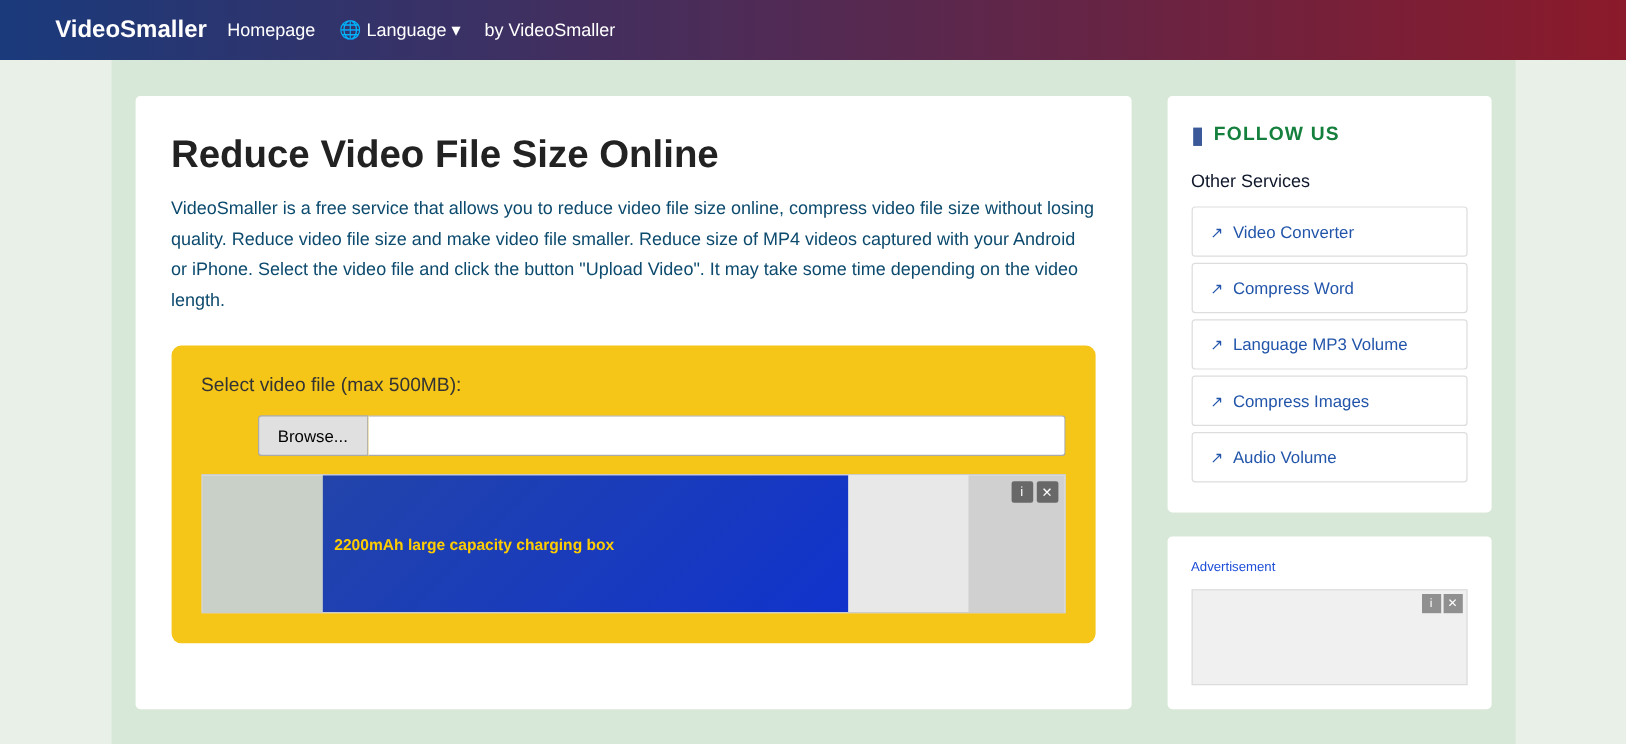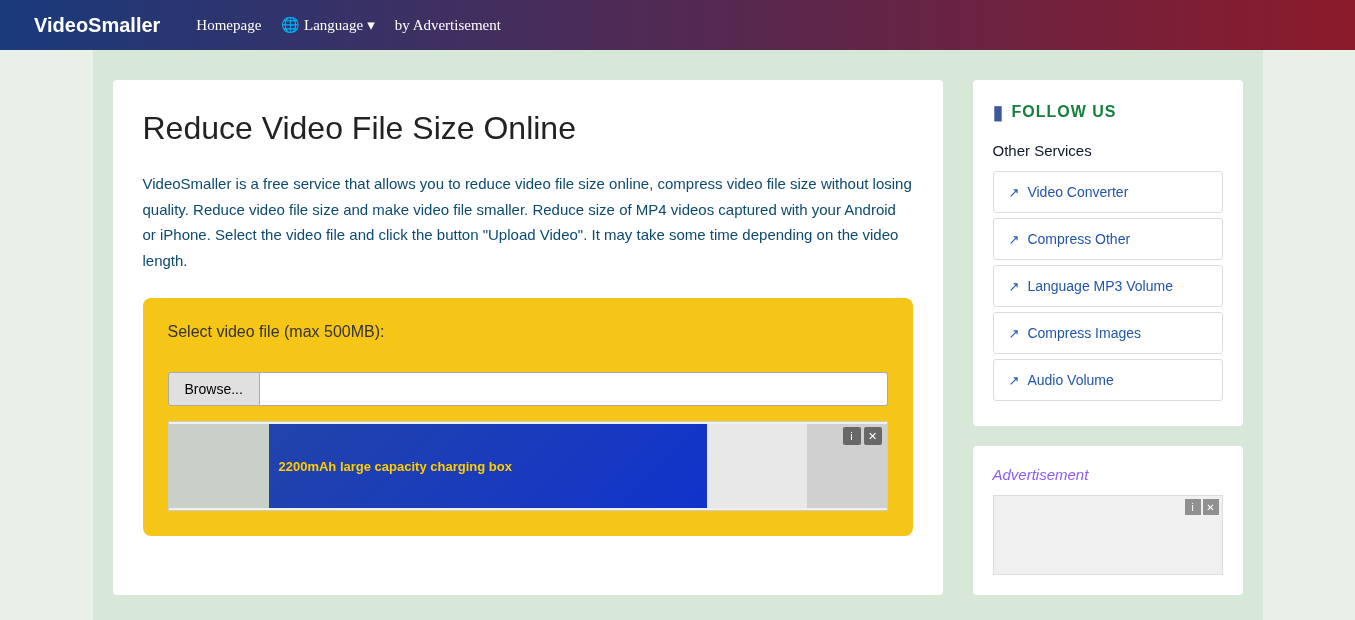--- a/index.html
+++ b/index.html
@@ -3,34 +3,33 @@
   <meta charset="utf-8">
   <style>
     * { margin: 0; padding: 0; box-sizing: border-box; }
     body { font-family: Arial, sans-serif; background: #e8f0e8; min-height: 620px; }
 
     
     .header {
       background: linear-gradient(to right, #1a3a7c, #8b1a2a);
       display: flex;
       align-items: center;
-      padding: 0 34px;
+      padding: 0 46px;
       height: 50px;
-      gap: 36px;
+      gap: 17px;
     }
     .header-brand {
       color: white;
       font-size: 20px;
       font-weight: bold;
     }
     .header-nav {
       display: flex;
       align-items: center;
       gap: 20px;
-      font-family: Liberation Serif, serif;
     }
     .header-nav a {
       color: white;
       text-decoration: none;
       font-size: 15px;
     }
     .header-nav .lang-btn {
       display: flex;
       align-items: center;
       gap: 4px;
@@ -52,46 +51,47 @@
 
     
     .main-content {
       flex: 1;
       background: white;
       padding: 30px;
       border-radius: 4px;
     }
     .page-title {
       font-size: 32px;
-      font-weight: normal;
+      font-weight: bold;
       color: #222;
-      margin-bottom: 24px;
+      margin-bottom: 14px;
     }
     .page-desc {
       font-size: 15px;
       color: #0c4a6e;
       line-height: 1.7;
       margin-bottom: 25px;
     }
 
     
     .upload-box {
       background: #f5c518;
       border-radius: 8px;
       padding: 25px;
     }
     .upload-label {
       font-size: 16px;
       color: #333;
-      margin-bottom: 31px;
+      margin-bottom: 15px;
     }
     .file-input-row {
       display: flex;
       gap: 0;
       margin-bottom: 15px;
+      margin-left: 47px;
     }
     .browse-btn {
       background: #e0e0e0;
       border: 1px solid #aaa;
       padding: 8px 16px;
       font-size: 14px;
       cursor: pointer;
       border-radius: 3px 0 0 3px;
       white-space: nowrap;
     }
@@ -146,21 +146,21 @@
       border-radius: 2px;
       display: flex;
       align-items: center;
       justify-content: center;
     }
 
     
     .ad-strips {
       display: flex;
       width: 100%;
-      height: 84px;
+      height: 114px;
     }
     .ad-strip-left {
       width: 100px;
       background: #c8d0c8;
     }
     .ad-strip-main {
       flex: 1;
       background: linear-gradient(135deg, #2244aa, #1133cc);
       display: flex;
       align-items: center;
@@ -229,24 +229,23 @@
       border-radius: 3px;
       transition: background 0.1s;
     }
     .ext-icon {
       font-size: 13px;
       color: #2255aa;
     }
 
     
     .ad-section-title {
-      font-size: 15px;
-      color: #8b5cf6;
+      font-size: 11px;
+      color: #1d4ed8;
       margin-bottom: 12px;
-      font-style: italic;
     }
     .ad-sidebar-box {
       background: #f0f0f0;
       border: 1px solid #ddd;
       min-height: 80px;
       position: relative;
       display: flex;
       align-items: center;
       justify-content: center;
     }
@@ -280,21 +279,21 @@
 
 <header class="header">
   <div class="header-brand">VideoSmaller</div>
   <nav class="header-nav">
     <a href="#">Homepage</a>
     <div class="lang-btn">
       <span>🌐</span>
       <span>Language</span>
       <span>▾</span>
     </div>
-    <a href="#">by Advertisement</a>
+    <a href="#">by VideoSmaller</a>
   </nav>
 </header>
 
 <div class="page-wrapper">
 
   <main class="main-content">
     <h1 class="page-title">Reduce Video File Size Online</h1>
     <p class="page-desc">VideoSmaller is a free service that allows you to reduce video file size online, compress video file size without losing quality. Reduce video file size and make video file smaller. Reduce size of MP4 videos captured with your Android or iPhone. Select the video file and click the button "Upload Video". It may take some time depending on the video length.</p>
 
     <div class="upload-box">
@@ -330,21 +329,21 @@
         <span class="follow-title">FOLLOW US</span>
       </div>
       <div class="other-services-title">Other Services</div>
 
       <a href="#" class="service-link">
         <span class="ext-icon">↗</span>
         <span>Video Converter</span>
       </a>
       <a href="#" class="service-link">
         <span class="ext-icon">↗</span>
-        <span>Compress Other</span>
+        <span>Compress Word</span>
       </a>
       <a href="#" class="service-link">
         <span class="ext-icon">↗</span>
         <span>Language MP3 Volume</span>
       </a>
       <a href="#" class="service-link">
         <span class="ext-icon">↗</span>
         <span>Compress Images</span>
       </a>
       <a href="#" class="service-link">

